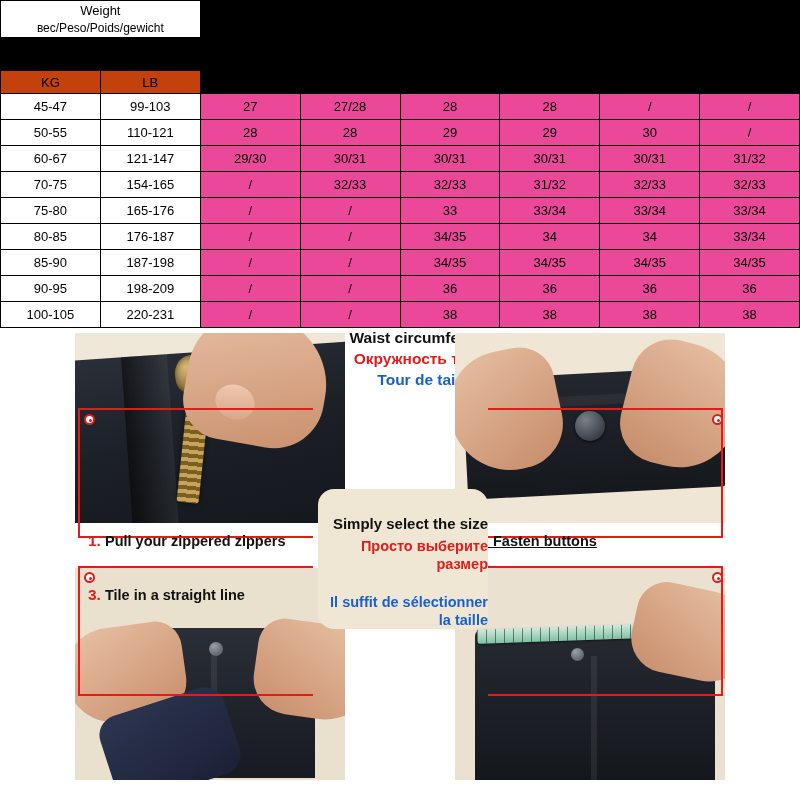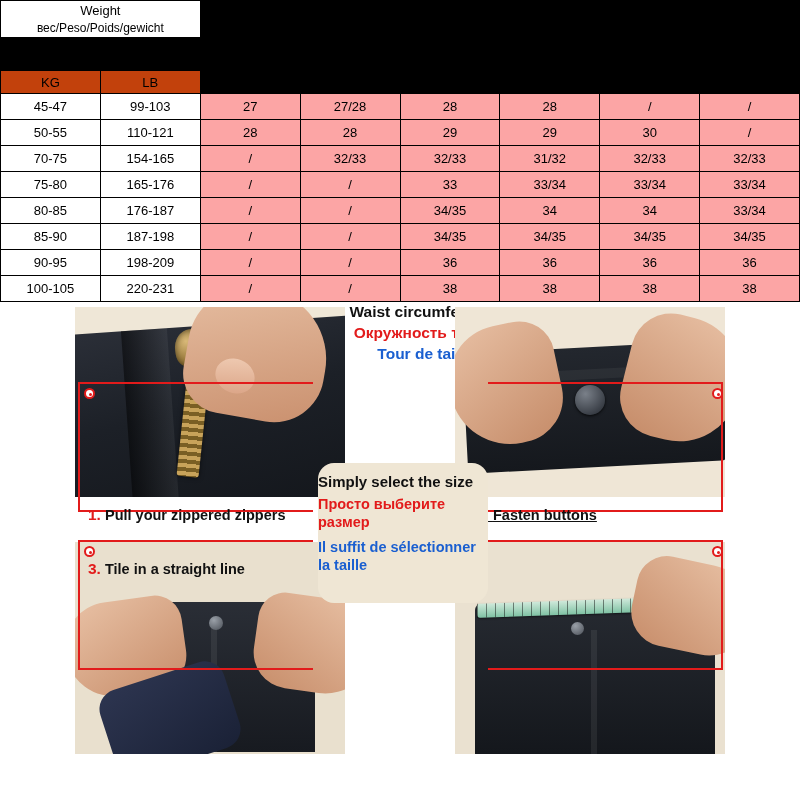--- a/index.html
+++ b/index.html
@@ -67,21 +67,21 @@
   }
   .blank-cell {
     background: #000000;
     border-left: 1px solid #000;
   }
   .row-cell {
     height: 25px;
     background: #ffffff;
   }
   .row-cell.shaded {
-    background: #fca5a5;
+    background: #ec4899;
   }
   .row-cell.kg, .row-cell.lb {
     background: #ffffff;
   }
 
   
   .guide {
     position: relative;
     width: 800px;
     height: 456px;
@@ -297,28 +297,28 @@
 
   
   .center-box {
     position: absolute;
     left: 318px;
     top: 161px;
     width: 170px;
     height: 140px;
     background: #efe6d4;
     border-radius: 16px;
-    text-align: left;
-    padding-top: 6px;
+    text-align: right;
+    padding-top: 22px;
     box-sizing: border-box;
     line-height: 1.2;
   }
   .center-box .en { font-size: 15px; font-weight: bold; color: #111; margin-top: 4px; }
   .center-box .ru { font-size: 14.5px; font-weight: bold; color: #e21b1b; margin-top: 5px; }
-  .center-box .fr { font-size: 14.5px; font-weight: bold; color: #1a5fd0; margin-top: 8px; }
+  .center-box .fr { font-size: 14.5px; font-weight: bold; color: #1a5fd0; margin-top: 21px; }
 </style>
 </head>
 <body>
 
 <div class="page">
 
   <table class="size-table">
     <tbody>
       <tr>
         <td class="hdr-weight" colspan="2">
@@ -375,20 +375,30 @@
       </tr>
       <tr>
         <td class="row-cell kg">50-55</td>
         <td class="row-cell lb">110-121</td>
         <td class="row-cell shaded">28</td>
         <td class="row-cell shaded">28</td>
         <td class="row-cell shaded">29</td>
         <td class="row-cell shaded">29</td>
         <td class="row-cell shaded">30</td>
         <td class="row-cell shaded">/</td>
+      </tr>
+      <tr>
+        <td class="row-cell kg">60-67</td>
+        <td class="row-cell lb">121-147</td>
+        <td class="row-cell shaded">29/30</td>
+        <td class="row-cell shaded">30/31</td>
+        <td class="row-cell shaded">30/31</td>
+        <td class="row-cell shaded">30/31</td>
+        <td class="row-cell shaded">30/31</td>
+        <td class="row-cell shaded">31/32</td>
       </tr>
       <tr>
         <td class="row-cell kg">70-75</td>
         <td class="row-cell lb">154-165</td>
         <td class="row-cell shaded">/</td>
         <td class="row-cell shaded">32/33</td>
         <td class="row-cell shaded">32/33</td>
         <td class="row-cell shaded">31/32</td>
         <td class="row-cell shaded">32/33</td>
         <td class="row-cell shaded">32/33</td>

